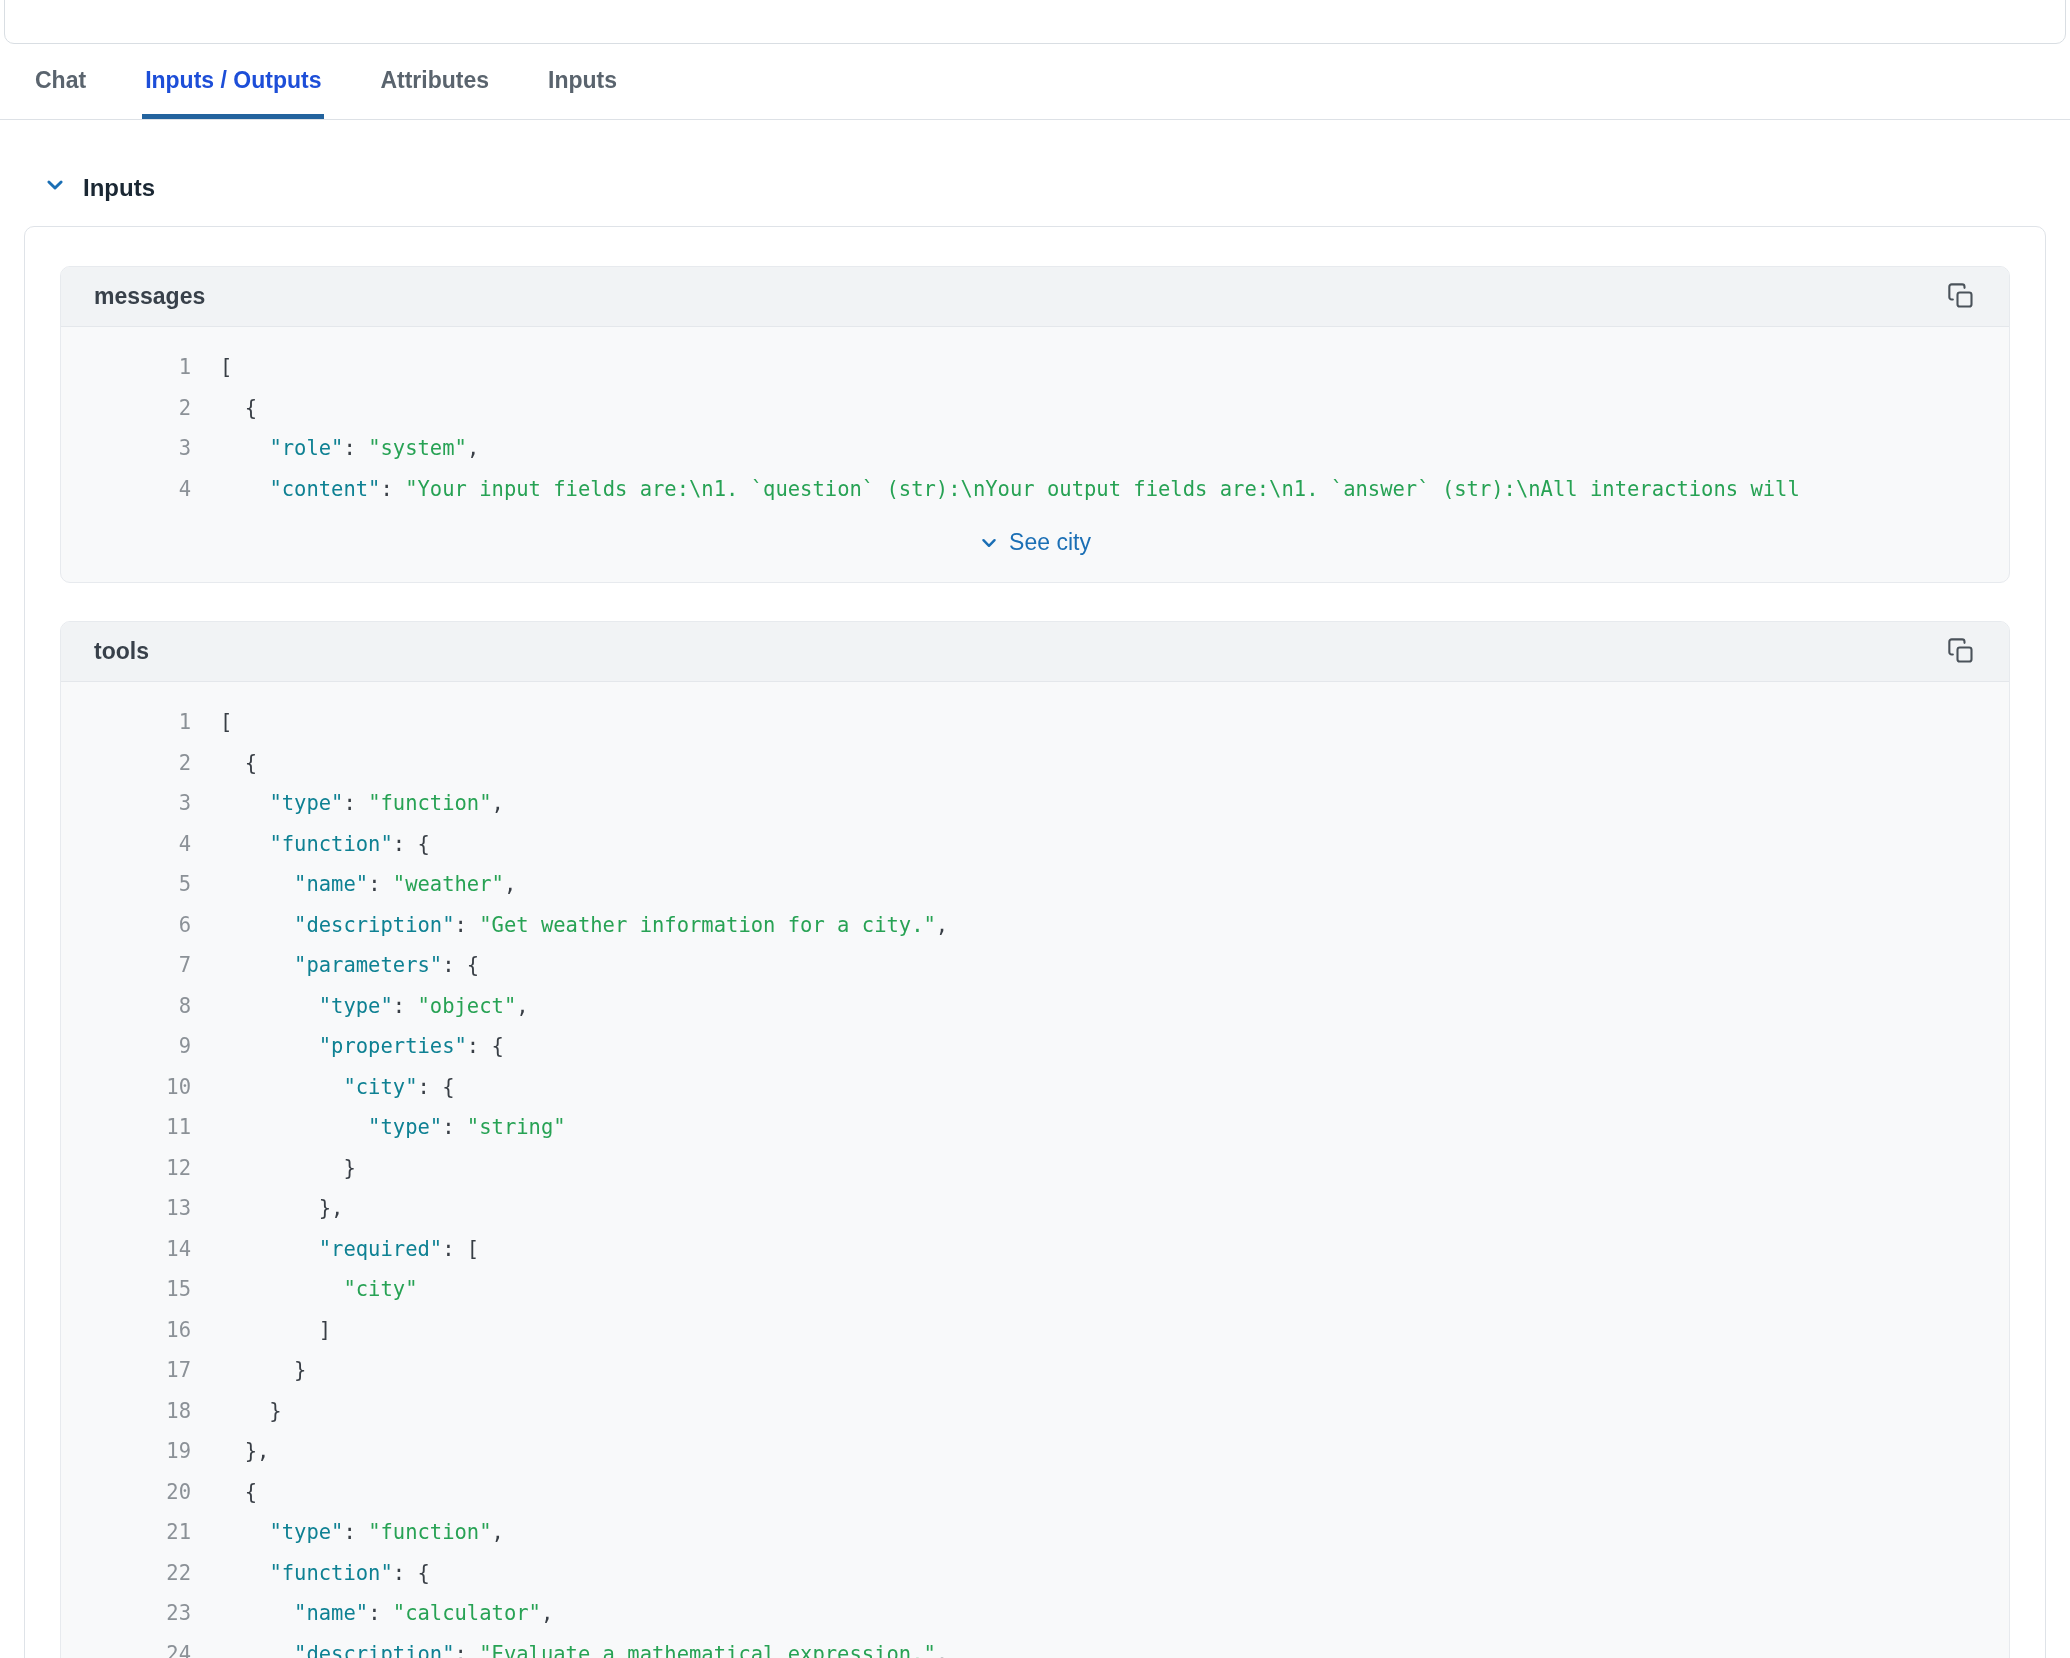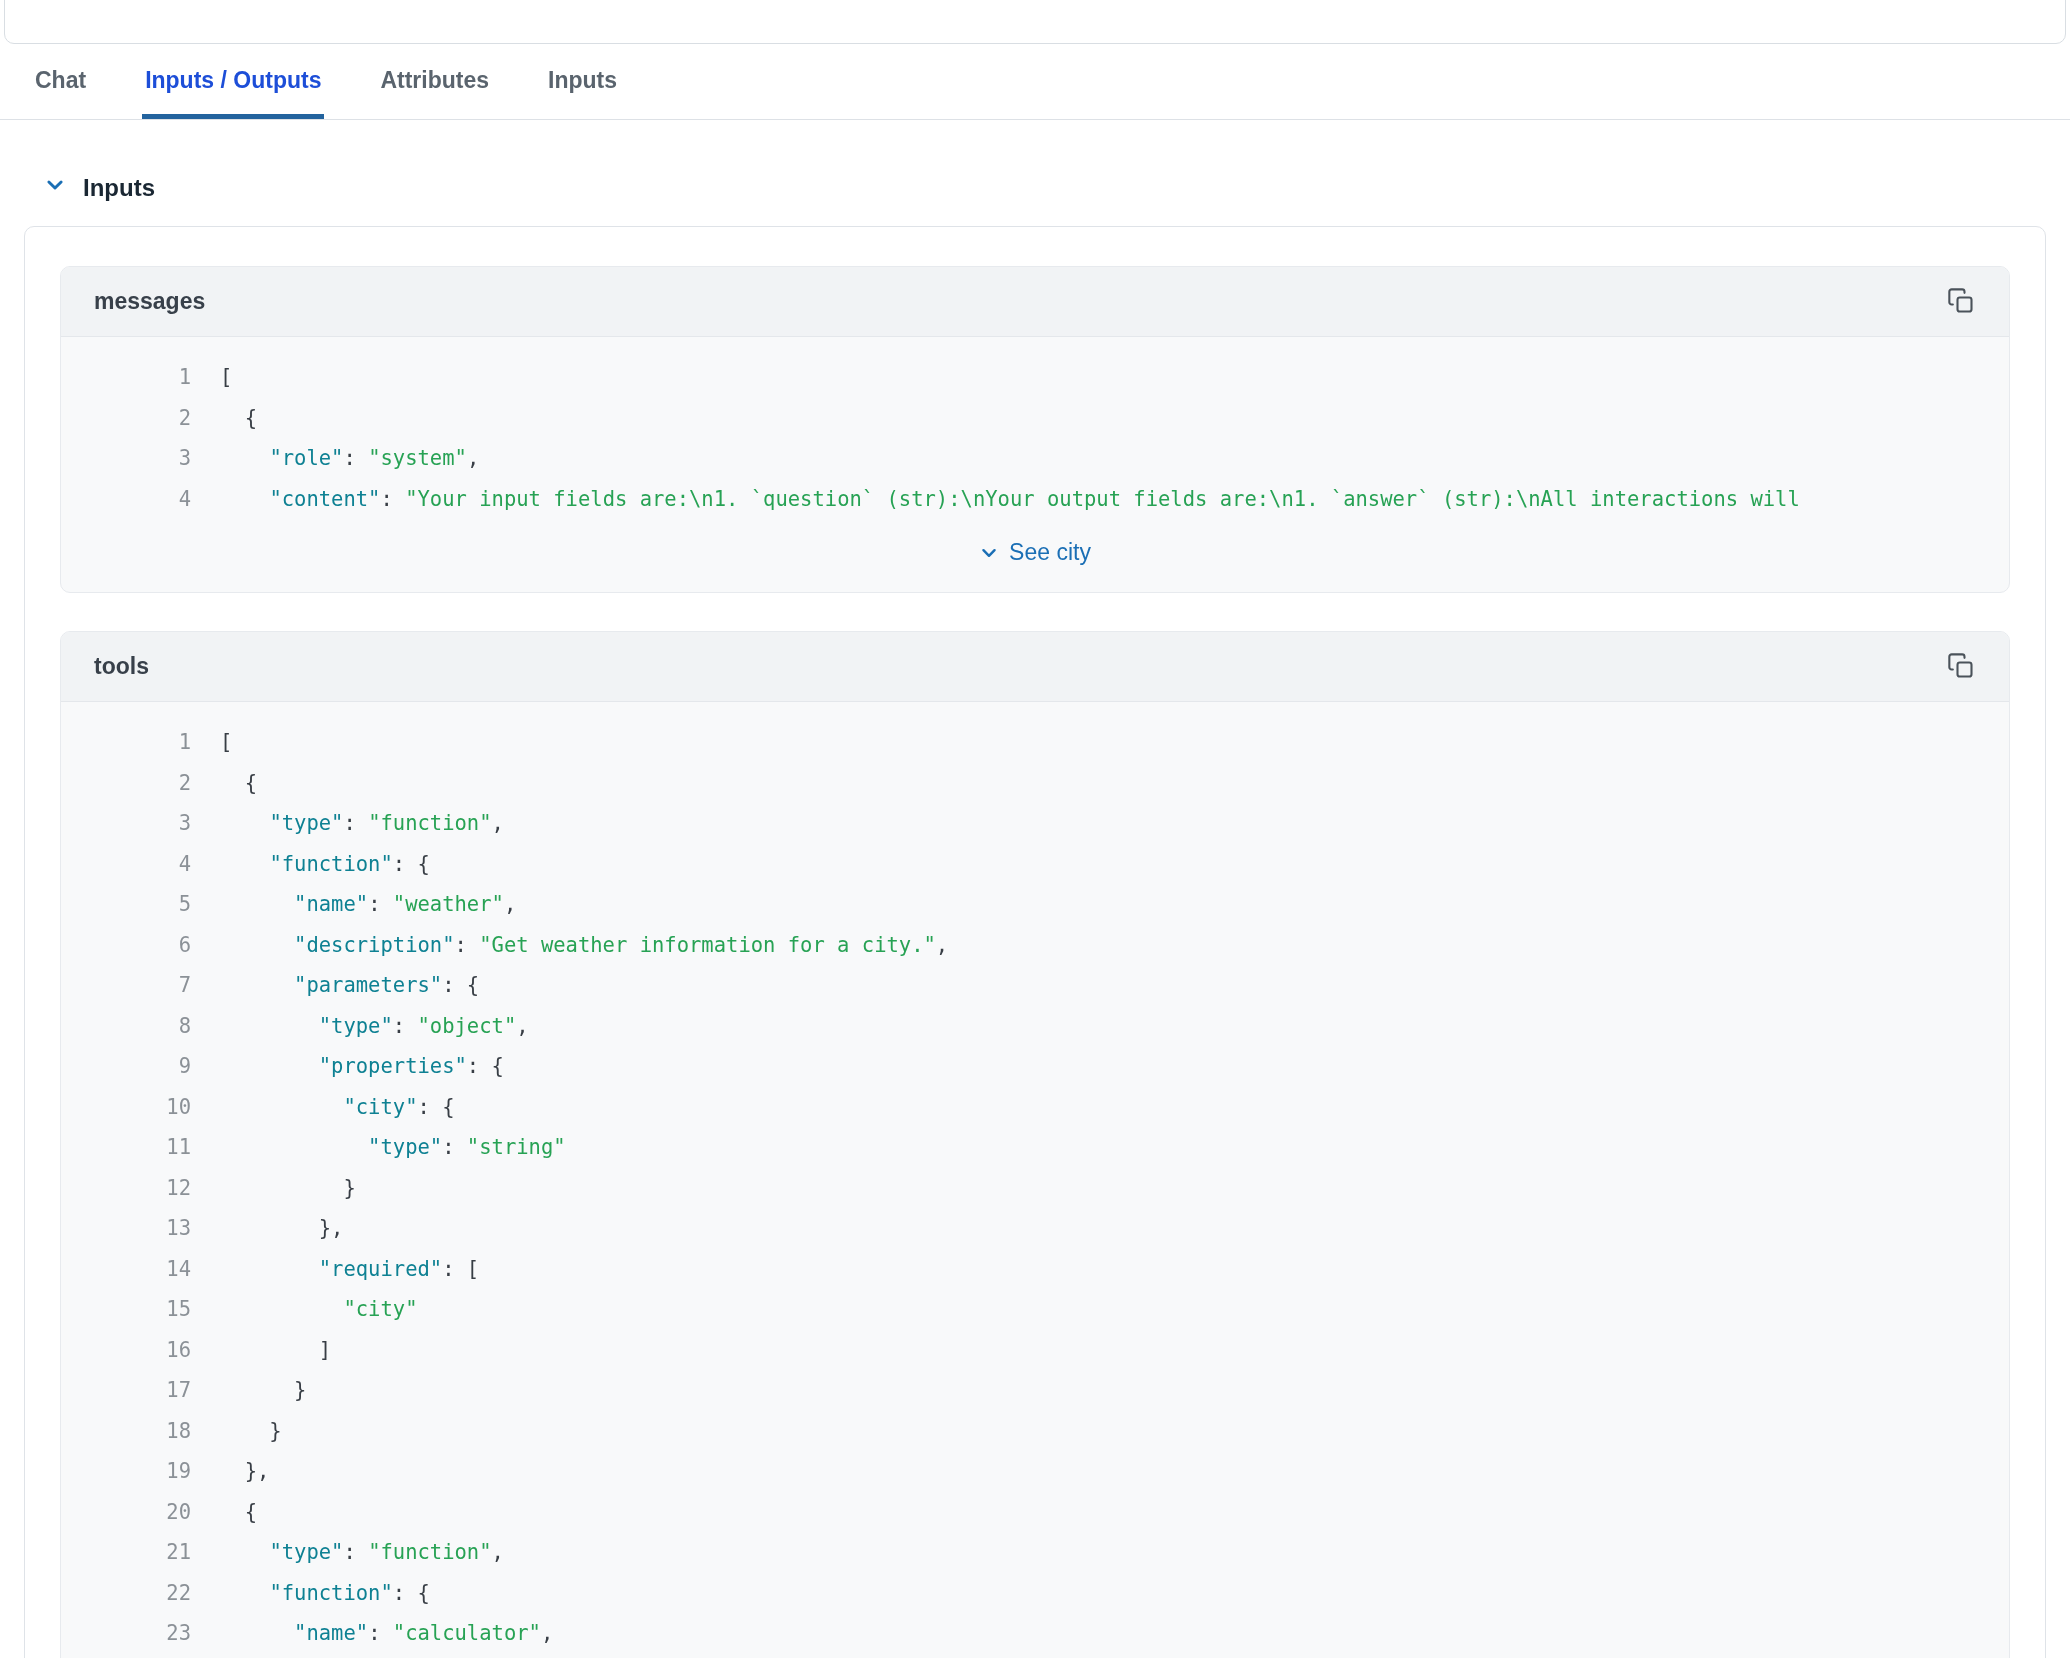--- a/index.html
+++ b/index.html
@@ -25,21 +25,21 @@
   .section-title { font-size:24px; font-weight:700; color:#1a2733; }
 
   
   .outer { margin:0 24px; border:1px solid #dfe3e8; border-radius:10px;
            padding:39px 35px 39px 35px; background:#fff; }
 
   
   .panel { border:1px solid #e7eaee; border-radius:10px; overflow:hidden;
            background:#f8f9fa; margin-bottom:38px; }
   .panel-header { display:flex; justify-content:space-between; align-items:center;
-                  height:70px; padding:0 33px; background:#f1f3f5;
+                  height:60px; padding:0 33px; background:#f1f3f5;
                   border-bottom:1px solid #e4e7eb; }
   .panel-title { font-size:23px; font-weight:700; color:#38404a; }
   .copy-btn { width:30px; height:30px; color:#4a525a; cursor:pointer; background:none; border:none; }
   .copy-btn svg { width:28px; height:28px; }
 
   .code-block { padding:20px 0 12px 0; }
   .code-line { display:flex; line-height:40.5px; font-family:"DejaVu Sans Mono", monospace;
                font-size:20.5px; white-space:pre; }
   .ln { flex:0 0 130px; text-align:right; color:#8b9197; user-select:none; }
   .code { margin-left:29px; color:#383e45; }

